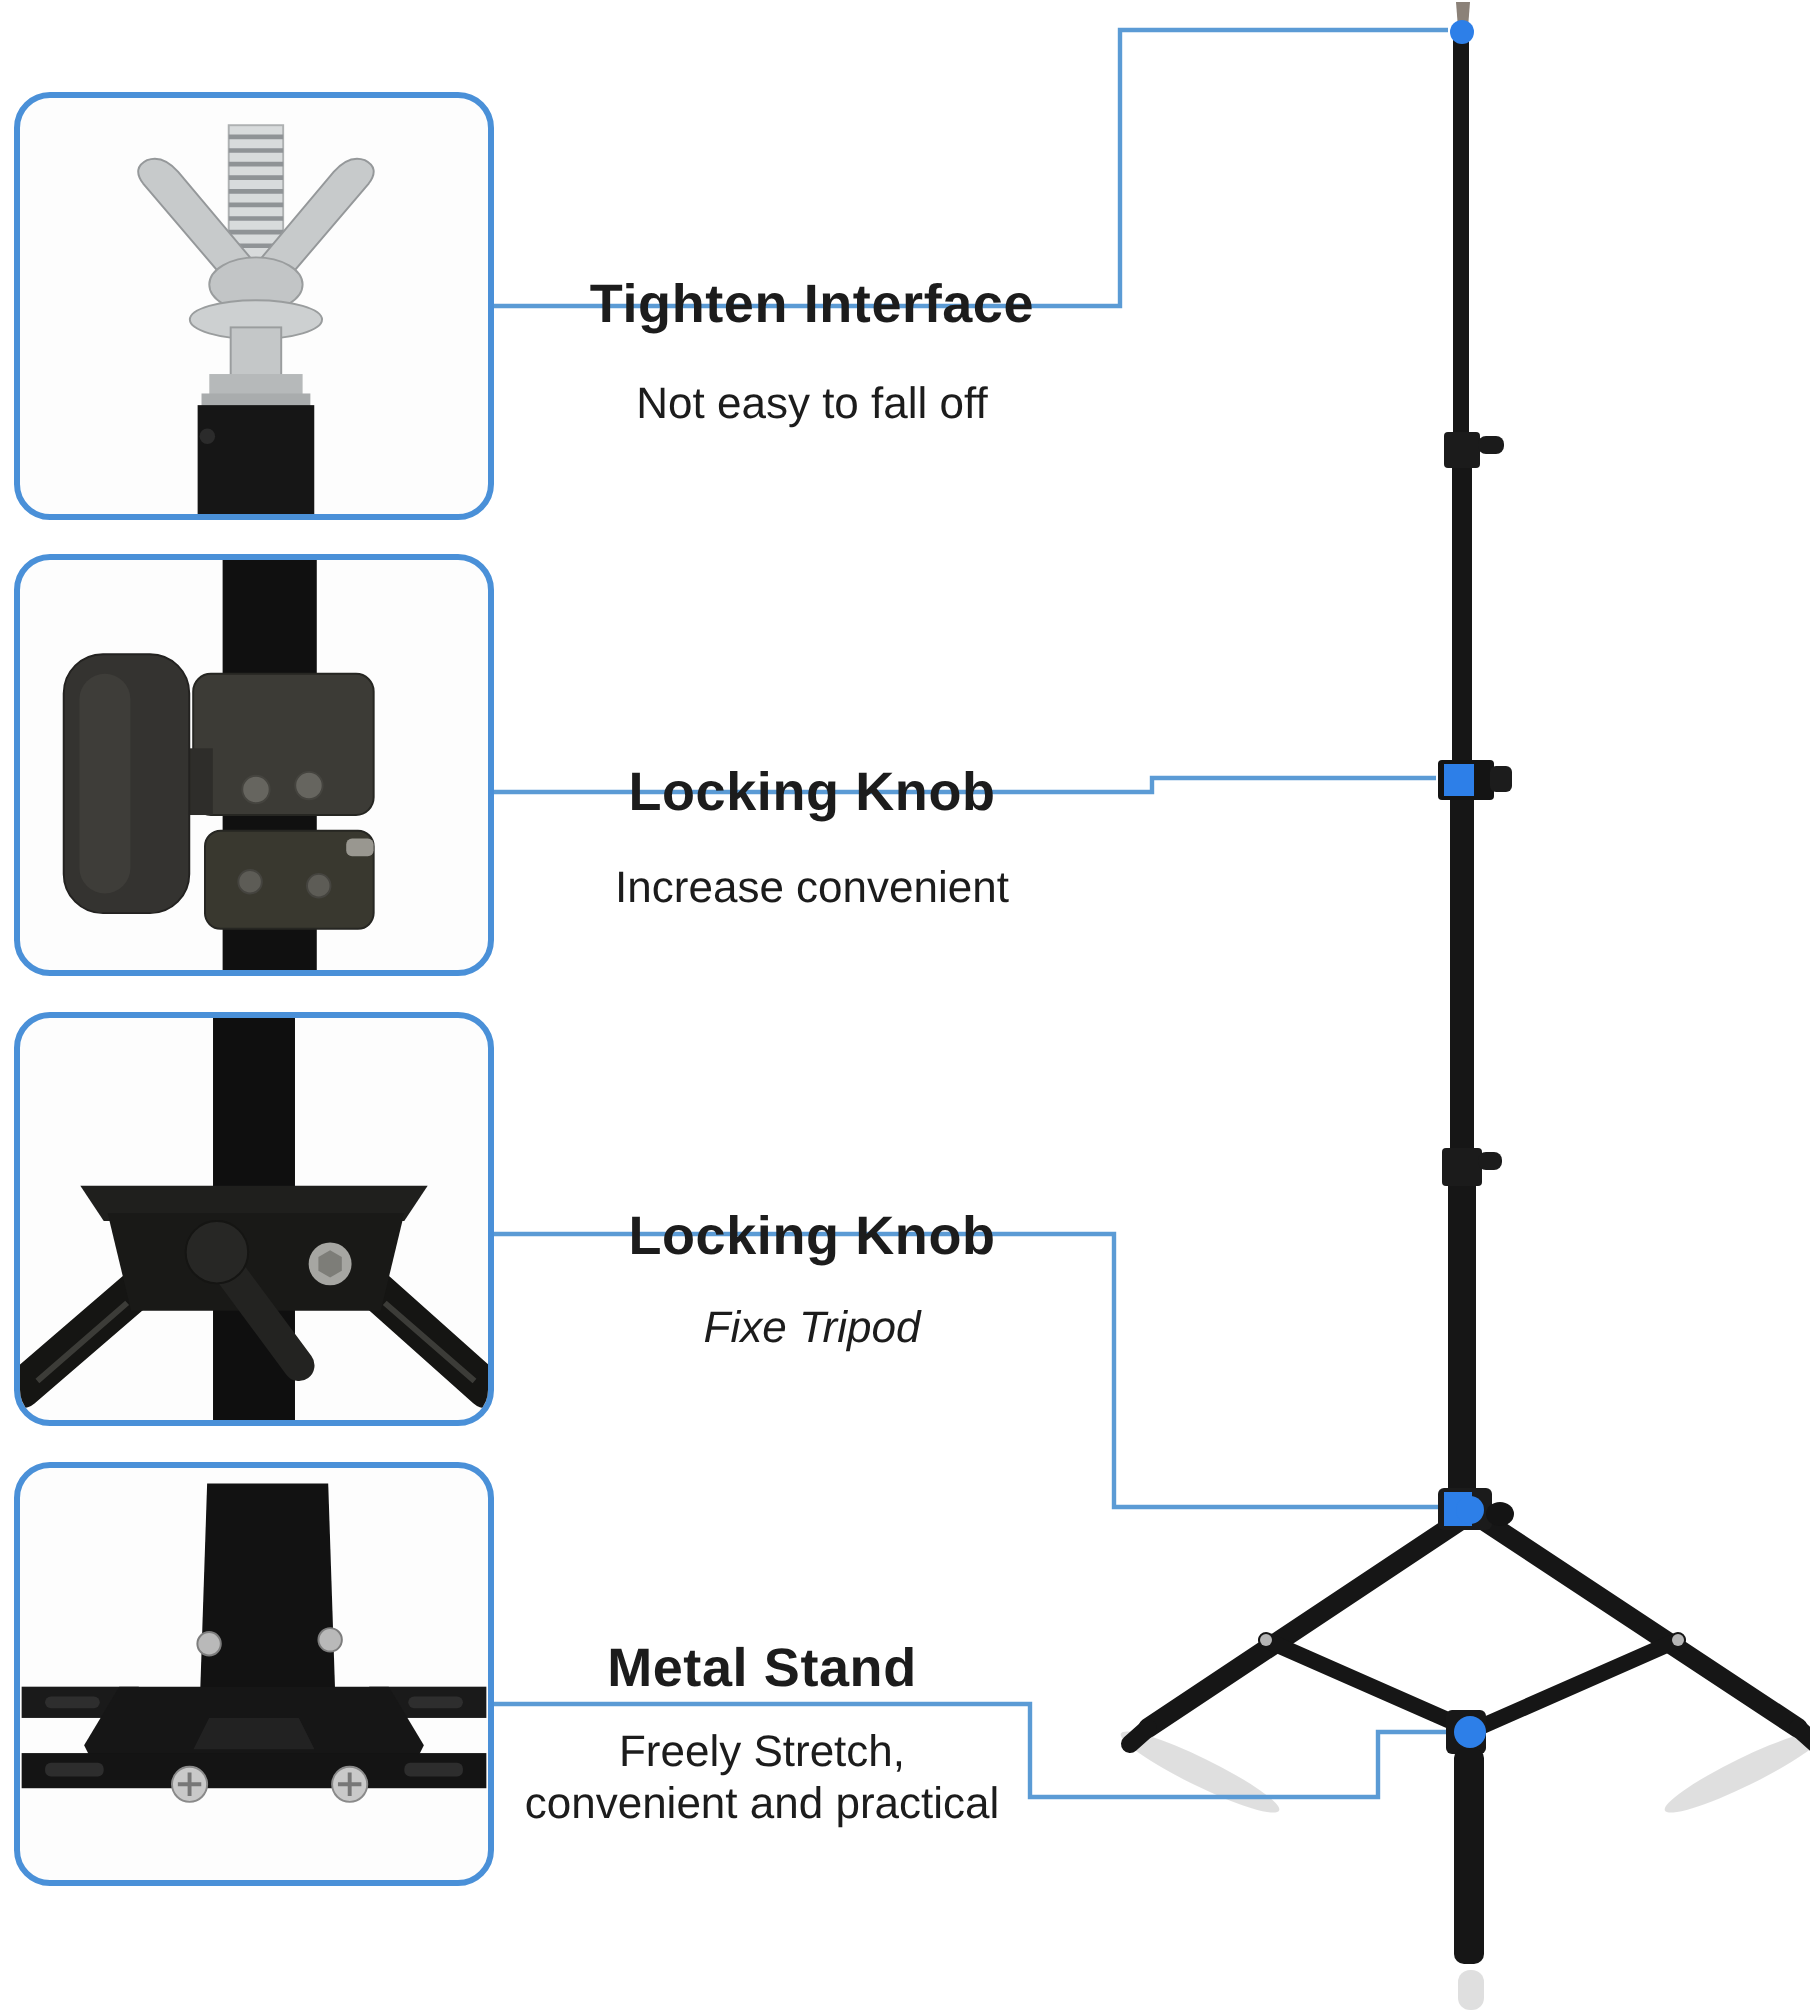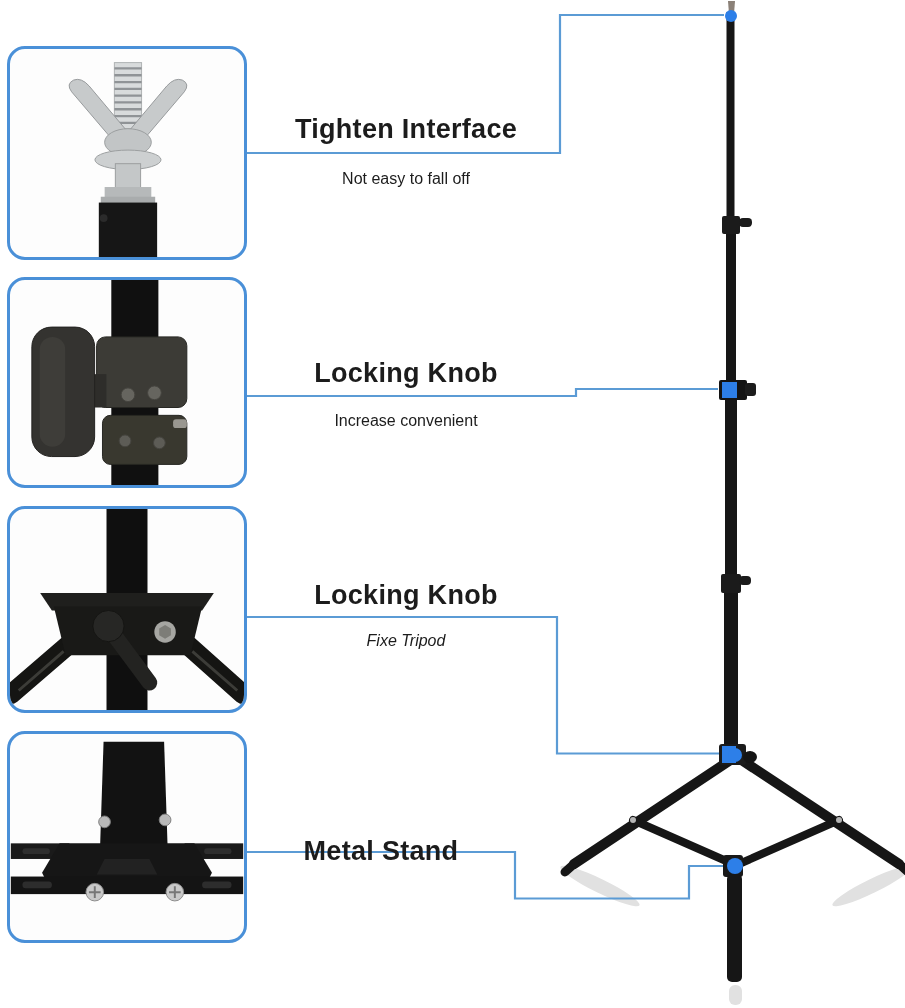--- a/index.html
+++ b/index.html
@@ -11,29 +11,29 @@
   .inset{
     position:absolute;box-sizing:border-box;background:#fdfdfd;
     border:3px solid var(--inset_border,#4a90d8);border-radius:18px;overflow:hidden;
   }
   .inset svg{display:block;width:100%;height:100%;}
   .inset1{left:7px;top:46px;width:240px;height:214px;}
   .inset2{left:7px;top:277px;width:240px;height:211px;}
   .inset3{left:7px;top:506px;width:240px;height:207px;}
   .inset4{left:7px;top:731px;width:240px;height:212px;}
   .callout-label{position:absolute;text-align:center;}
-  .callout-title{font-weight:bold;font-size:27px;line-height:34px;letter-spacing:.3px;}
-  .callout-sub{font-size:16px;line-height:26px;white-space:pre-line;}
+  .callout-title{font-weight:bold;font-size:27px;line-height:34px;letter-spacing:.3px;margin-top:23px;}
+  .callout-sub{font-size:22px;line-height:26px;white-space:pre-line;}
   .label1{left:250px;top:112px;width:312px;}
   .label1 .callout-sub{margin-top:20px;}
   .label2{left:250px;top:356px;width:312px;}
   .label2 .callout-sub{margin-top:18px;}
   .label3{left:250px;top:578px;width:312px;}
   .label3 .callout-sub{margin-top:16px;font-style:italic;}
-  .label4{left:222px;top:834px;width:318px;}
+  .label4{left:222px;top:794px;width:318px;}
   .label4 .callout-sub{margin-top:12px;}
   .c-line{stroke:var(--line,#5b9bd5);stroke-width:2.2;fill:none;}
   .c-marker{fill:var(--marker,#2d7fe8);}
   .c-stand{fill:var(--stand,#161616);}
   .s-stand{stroke:var(--stand,#161616);fill:none;}
 </style>
 </head>
 <body>
 
 <div class="canvas">
@@ -192,15 +192,17 @@
   <div class="callout-label label2">
     <div class="callout-title">Locking Knob</div>
     <div class="callout-sub">Increase convenient</div>
   </div>
   <div class="callout-label label3">
     <div class="callout-title">Locking Knob</div>
     <div class="callout-sub">Fixe Tripod</div>
   </div>
   <div class="callout-label label4">
     <div class="callout-title">Metal Stand</div>
+    <div class="callout-sub">Freely Stretch,
+convenient and practical</div>
   </div>
 
 </div>
 
 </body></html>

